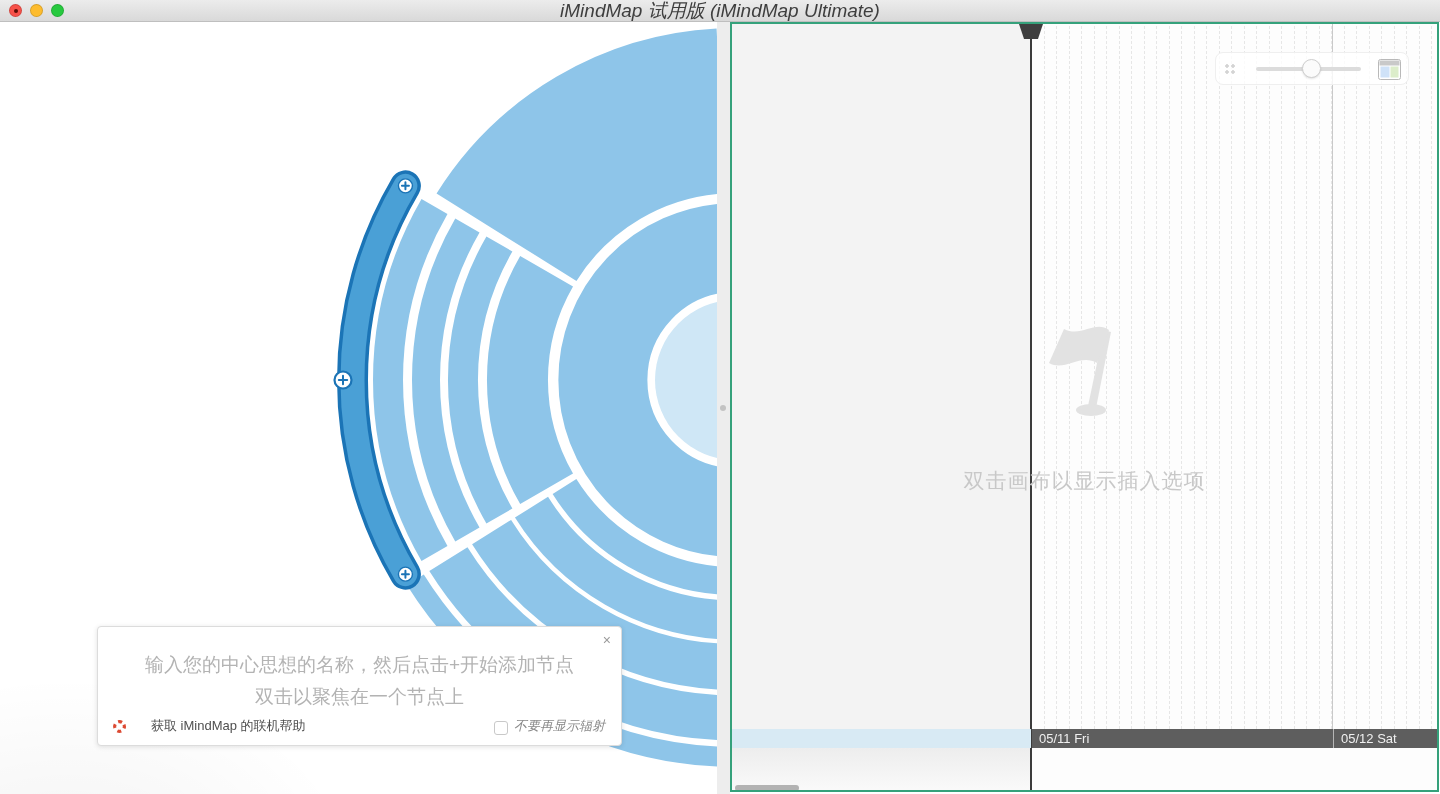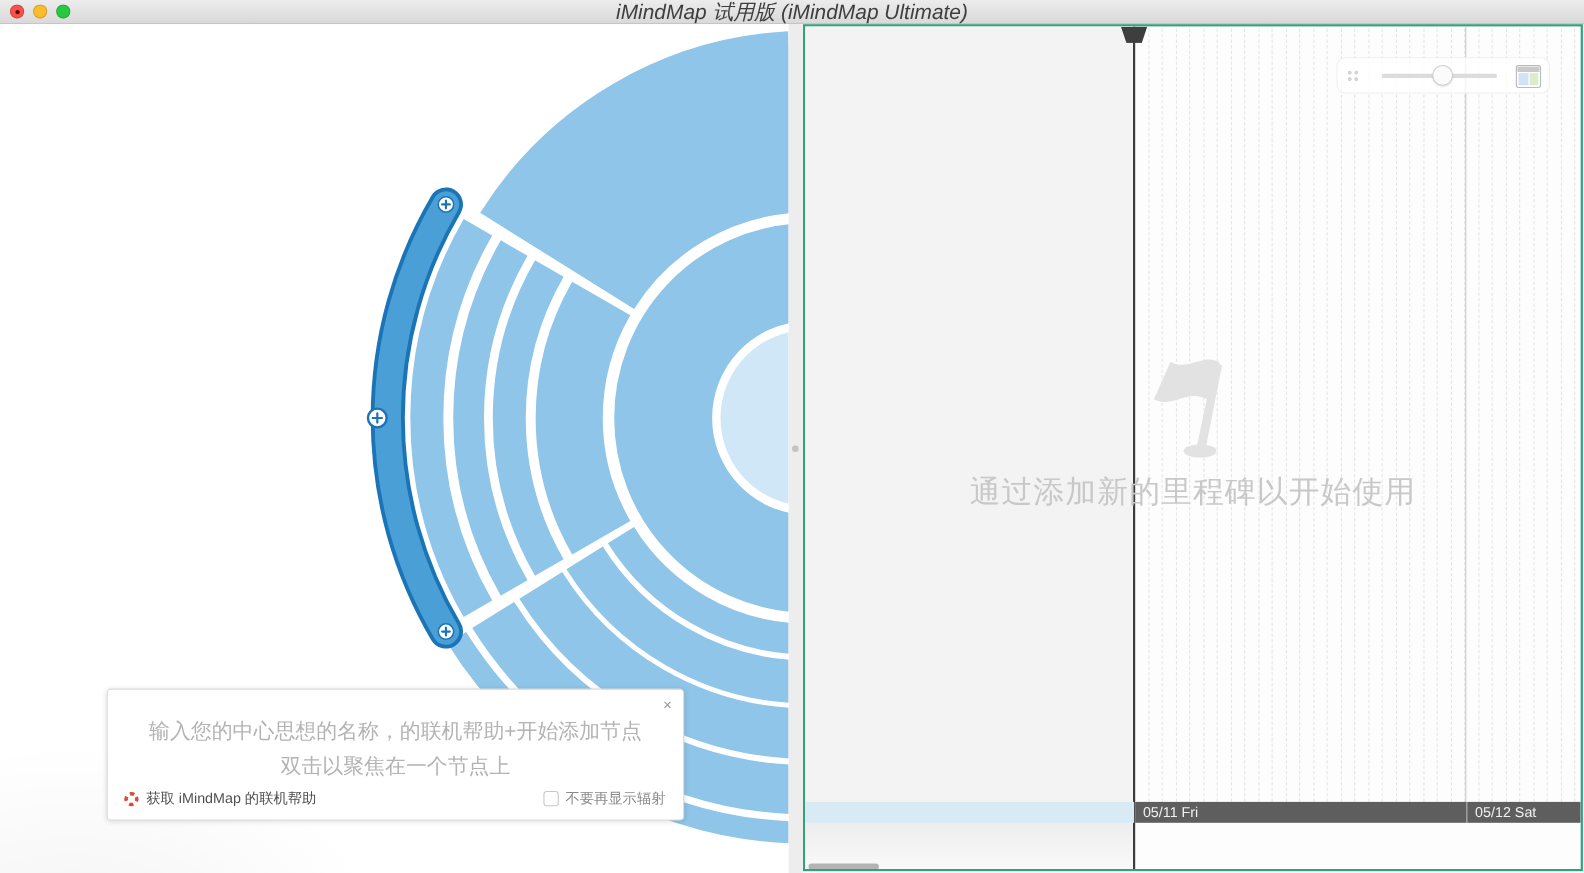--- a/index.html
+++ b/index.html
@@ -73,22 +73,22 @@
   .h-scrollbar{ position:absolute; left:3px; top:761px; width:64px; height:6px; background:#b3b3b3; border-radius:3px; }
 
   
   .hint-dialog{ position:absolute; left:97px; top:626px; width:525px; height:120px; background:#fff;
     border:1px solid #dcdcdc; border-radius:4px; box-shadow:0 1px 5px rgba(0,0,0,.12); }
   .hint-close{ position:absolute; right:10px; top:6px; font-size:14px; color:#9a9a9a; cursor:pointer; line-height:14px; }
   .hint-line1{ margin-top:25px; text-align:center; font-size:19px; color:var(--hint-text); }
   .hint-line2{ margin-top:6px; text-align:center; font-size:19px; color:var(--hint-text);font-family:Liberation Serif, serif; }
   .hint-footer{ position:absolute; left:14px; right:16px; bottom:10px; display:flex; align-items:center;
     justify-content:space-between; }
-  .help-link{ display:flex; align-items:center; gap:6px; font-size:13px; color:#4f4f4f; cursor:pointer; }
-  .dont-show{ display:flex; align-items:center; gap:6px; font-size:13px; color:#8a8a8a; }
+  .help-link{ display:flex; align-items:center; gap:24px; font-size:13px; color:#4f4f4f; cursor:pointer; }
+  .dont-show{ display:flex; align-items:flex-end; gap:6px; font-size:13px; color:#8a8a8a;font-style:italic; }
   .checkbox{ width:14px; height:14px; border:1px solid #c9c9c9; border-radius:3px; background:#fff; }
 </style>
 </head>
 <body>
 
 <div class="titlebar">
   <div class="traffic">
     <div class="light red"></div>
     <div class="light yellow"></div>
     <div class="light green"></div>
@@ -188,35 +188,35 @@
     </div>
 
     <svg class="flag-watermark" width="110" height="115" viewBox="0 0 110 115">
       <g fill="#e2e2e2">
         <path d="M76 14 L61 90 L53 88 L69 12 Z"></path>
         <ellipse cx="56" cy="92" rx="15" ry="6"></ellipse>
         <path d="M74 12 C60 2 46 20 29 11 L14 45 C30 54 45 35 62 45 Z"></path>
       </g>
     </svg>
 
-    <div class="empty-title">通过添加新的里程碑以开始使用</div>
+    <div class="empty-subtitle">双击画布以显示插入选项</div>
 
     <div class="datebar-blue"></div>
     <div class="datebar-dark" id="datebar">
         <div class="date-cell" style="width: 301px;">05/11 Fri</div>
         <div class="date-cell" style="width: 112px;">05/12 Sat</div>
       </div>
 
     <div class="h-scrollbar"></div>
   </div>
 </div>
 
 <div class="hint-dialog">
   <div class="hint-close">×</div>
-  <div class="hint-line1">输入您的中心思想的名称，的联机帮助+开始添加节点</div>
+  <div class="hint-line1">输入您的中心思想的名称，然后点击+开始添加节点</div>
   <div class="hint-line2">双击以聚焦在一个节点上</div>
   <div class="hint-footer">
     <div class="help-link">
       <svg width="15" height="15" viewBox="0 0 16 16">
         <circle cx="8" cy="8" r="5.2" fill="none" stroke="#dc4a33" stroke-width="3.4" stroke-dasharray="4.1 4.07" transform="rotate(-23 8 8)"></circle>
       </svg>
       <span>获取 iMindMap 的联机帮助</span>
     </div>
     <div class="dont-show">
       <span class="checkbox"></span>

